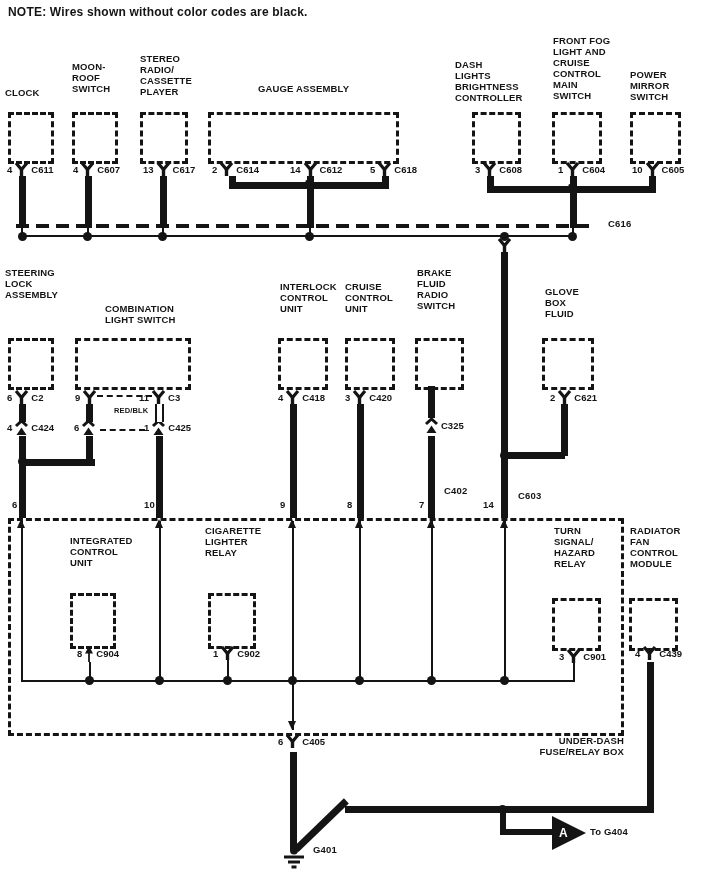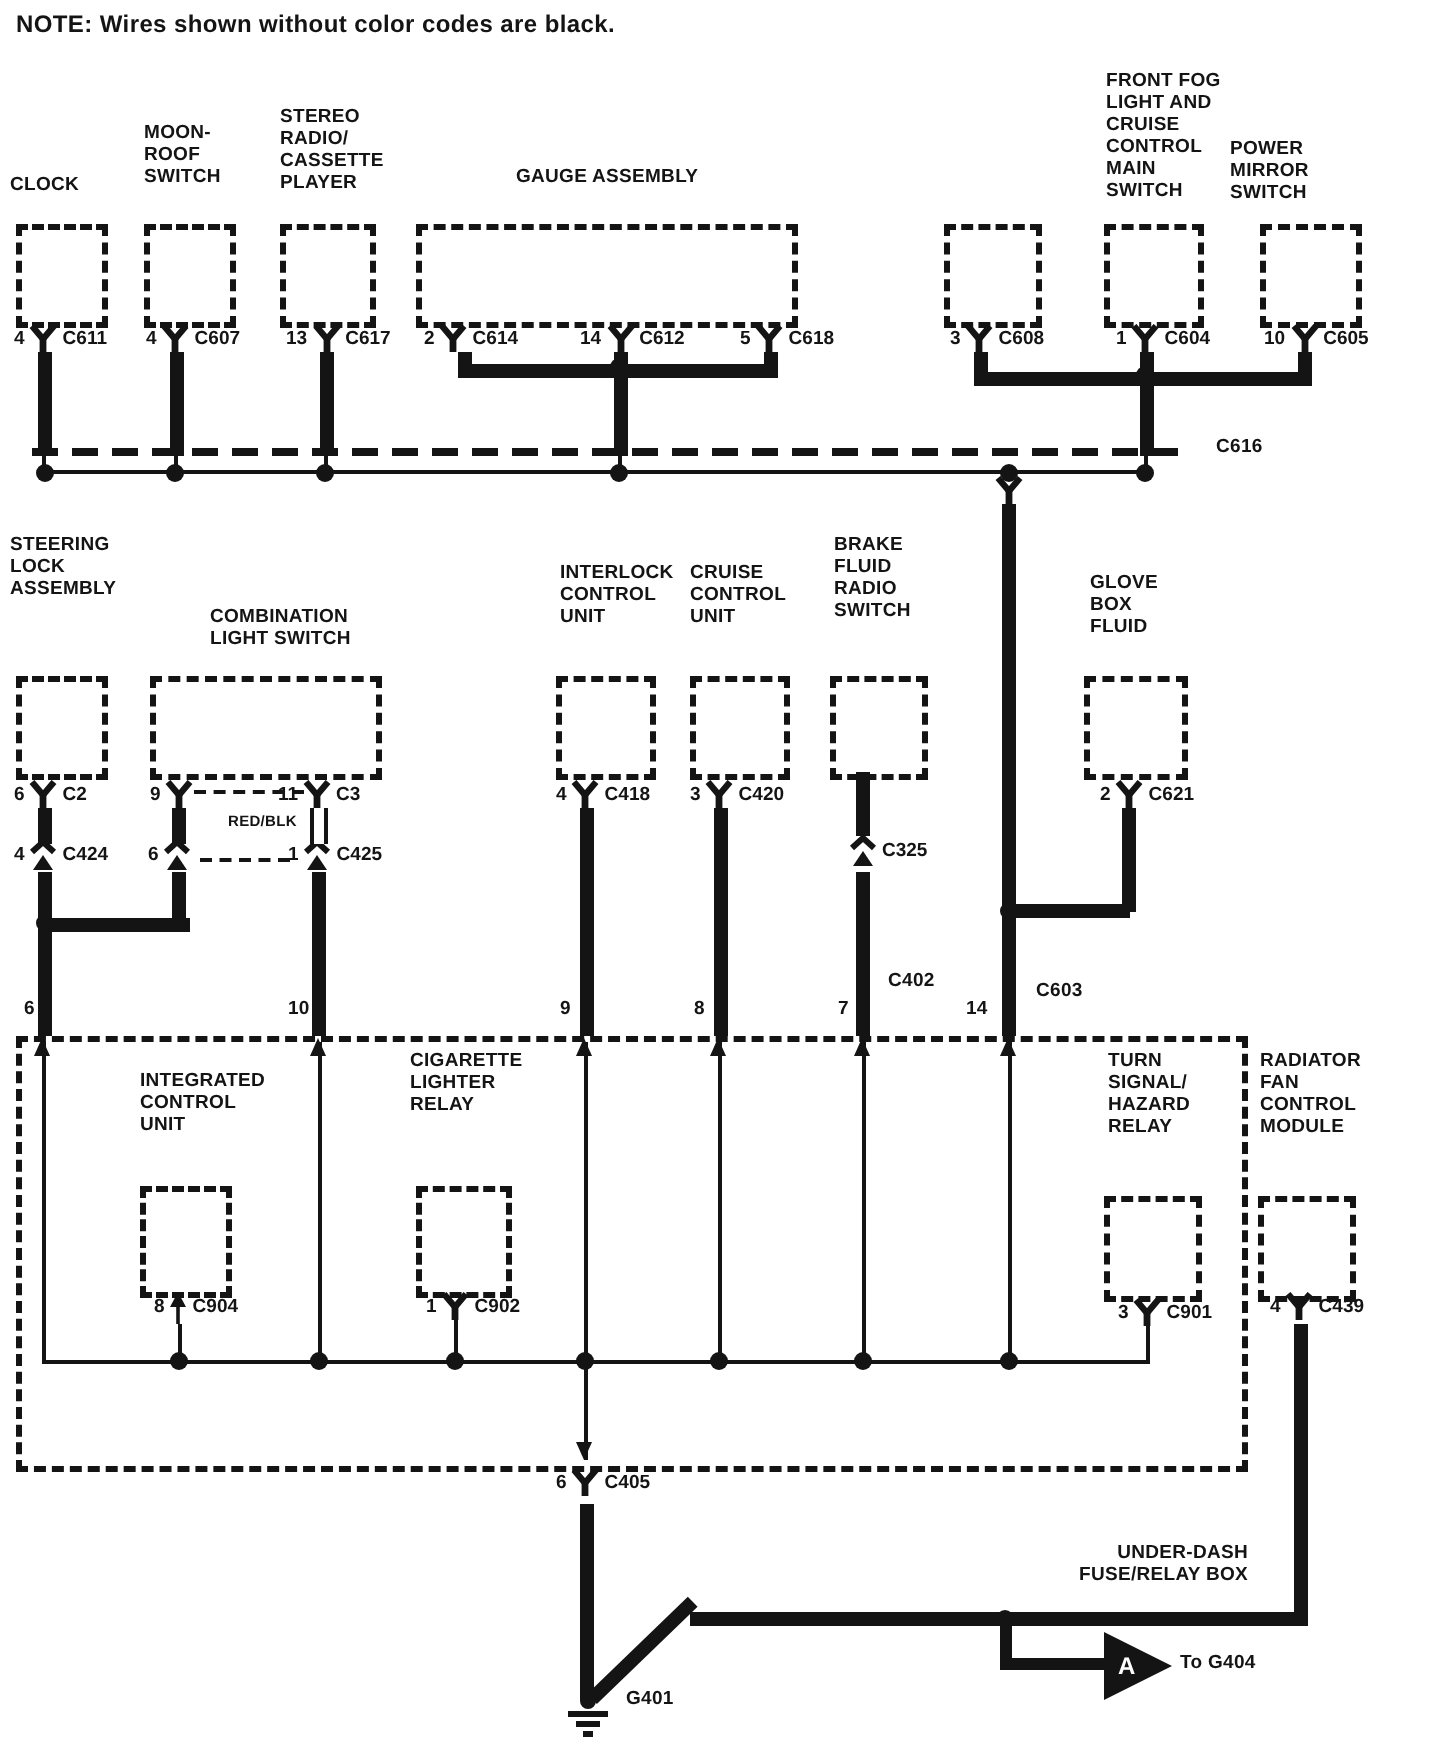--- a/index.html
+++ b/index.html
@@ -43,27 +43,31 @@
 
   <div class="lbl" style="left:5px;top:88px">CLOCK</div>
   <div class="lbl" style="left:72px;top:62px">MOON-
 ROOF
 SWITCH</div>
   <div class="lbl" style="left:140px;top:54px">STEREO
 RADIO/
 CASSETTE
 PLAYER</div>
   <div class="lbl" style="left:258px;top:84px">GAUGE ASSEMBLY</div>
+  <div class="lbl" style="left:455px;top:60px">DASH
+LIGHTS
+BRIGHTNESS
+CONTROLLER</div>
   <div class="lbl" style="left:553px;top:36px">FRONT FOG
 LIGHT AND
 CRUISE
 CONTROL
 MAIN
 SWITCH</div>
-  <div class="lbl" style="left:615px;top:70px">POWER
+  <div class="lbl" style="left:630px;top:70px">POWER
 MIRROR
 SWITCH</div>
 
   <div class="dbox" style="left:8px;top:112px;width:40px;height:46px"></div>
   <div class="dbox" style="left:72px;top:112px;width:40px;height:46px"></div>
   <div class="dbox" style="left:140px;top:112px;width:42px;height:46px"></div>
   <div class="dbox" style="left:208px;top:112px;width:185px;height:46px"></div>
   <div class="dbox" style="left:472px;top:112px;width:43px;height:46px"></div>
   <div class="dbox" style="left:552px;top:112px;width:44px;height:46px"></div>
   <div class="dbox" style="left:630px;top:112px;width:45px;height:46px"></div>
@@ -256,21 +260,21 @@
   <div class="lbl" style="left:518px;top:491px">C603</div>
 
   <div class="lbl" style="left:12px;top:500px">6</div>
   <div class="lbl" style="left:144px;top:500px">10</div>
   <div class="lbl" style="left:280px;top:500px">9</div>
   <div class="lbl" style="left:347px;top:500px">8</div>
   <div class="lbl" style="left:419px;top:500px">7</div>
   <div class="lbl" style="left:483px;top:500px">14</div>
 
   <div class="fusebox" style="left:8px;top:518px;width:610px;height:212px"></div>
-  <div class="lbl right" style="left:498px;top:772px;width:126px">UNDER-DASH
+  <div class="lbl right" style="left:498px;top:736px;width:126px">UNDER-DASH
 FUSE/RELAY BOX</div>
 
   <div class="lbl" style="left:70px;top:536px">INTEGRATED
 CONTROL
 UNIT</div>
   <div class="lbl" style="left:205px;top:526px">CIGARETTE
 LIGHTER
 RELAY</div>
   <div class="lbl" style="left:554px;top:526px">TURN
 SIGNAL/

